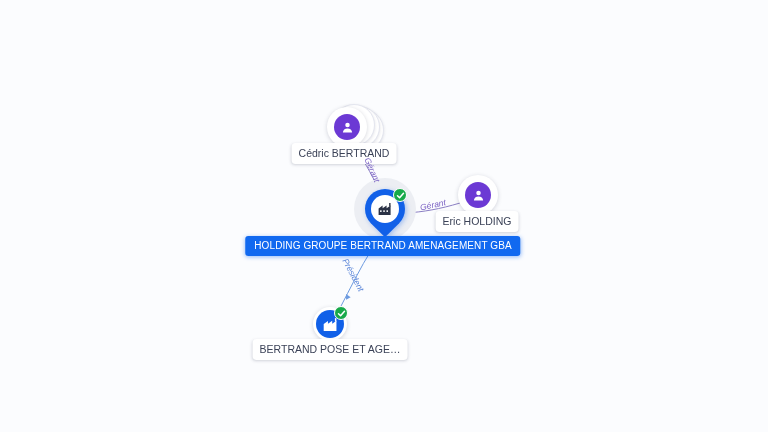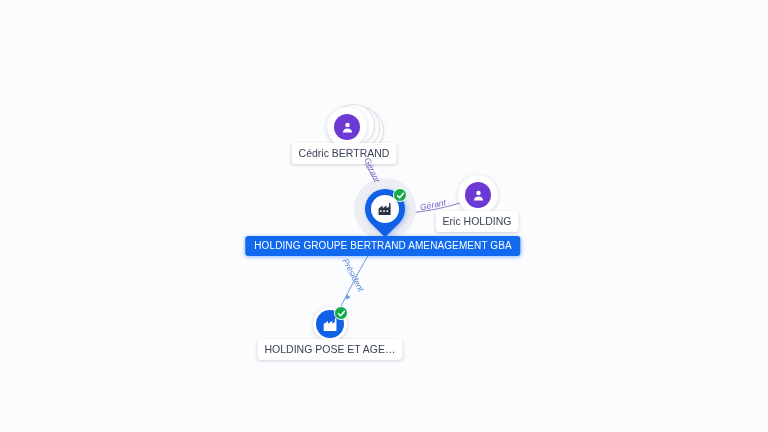--- a/index.html
+++ b/index.html
@@ -267,19 +267,19 @@
               <path d="M4 12.8 L9.5 18 L20 6"></path>
             </svg>
           </div>
         </div>
       </div>
     </div>
   <div id="label-layer">
       <div class="label" style="left: 344px; top: 143px;">Cédric BERTRAND</div>
       <div class="label" style="left: 477px; top: 211px;">Eric HOLDING</div>
       <div class="label selected" style="left: 383px; top: 236px;">HOLDING GROUPE BERTRAND AMENAGEMENT GBA</div>
-      <div class="label" style="left: 330px; top: 339px;">HOLDING POSE ET AGE…</div>
+      <div class="label" style="left: 330px; top: 339px;">BERTRAND POSE ET AGE…</div>
     </div>
 
 <div class="edge-label purple" style="left: 372px; top: 170px; transform: translate(-50%, -50%) rotate(66deg);">Gérant</div>
     <div class="edge-label purple" style="left: 433px; top: 205px; transform: translate(-50%, -50%) rotate(-12deg);">Gérant</div>
     <div class="edge-label blue" style="left: 353px; top: 275px; transform: translate(-50%, -50%) rotate(62deg);">Président</div>
   </div>
 
 </body></html>

